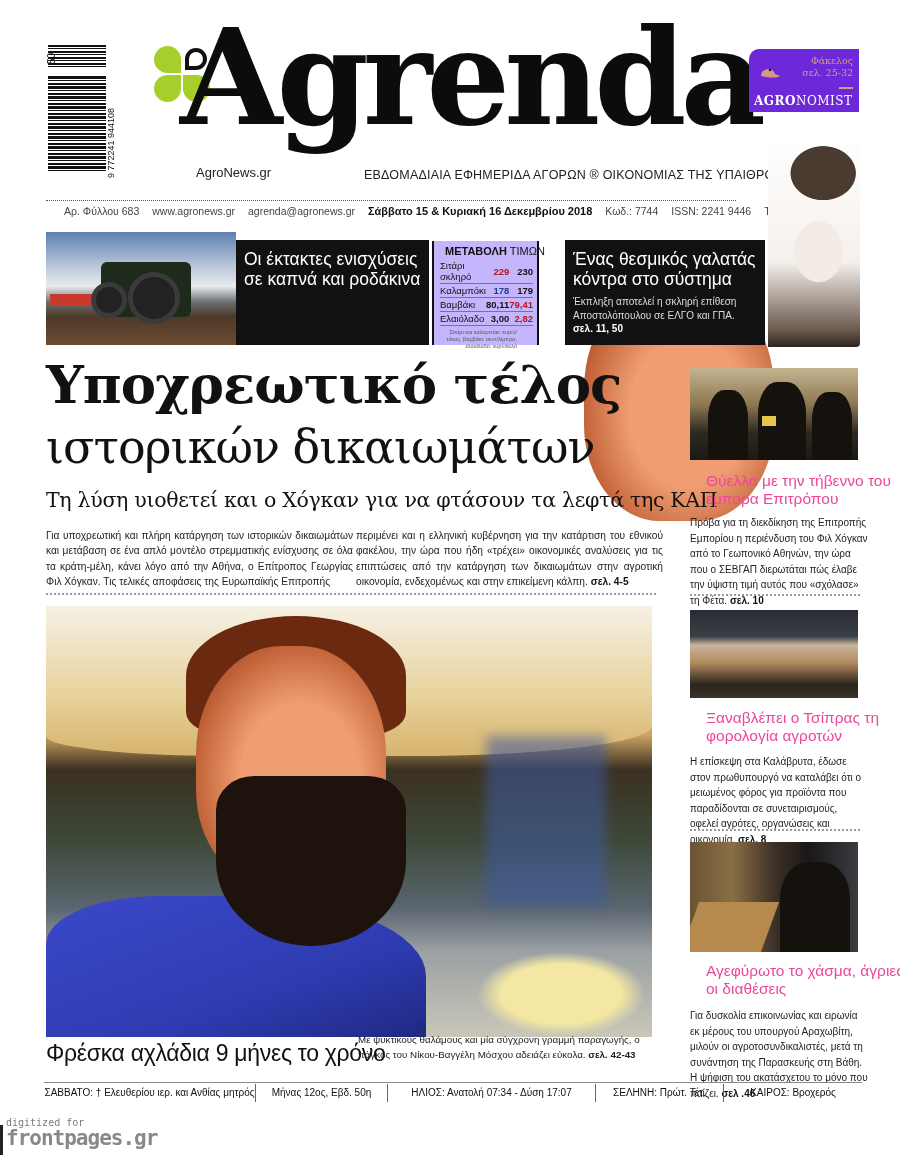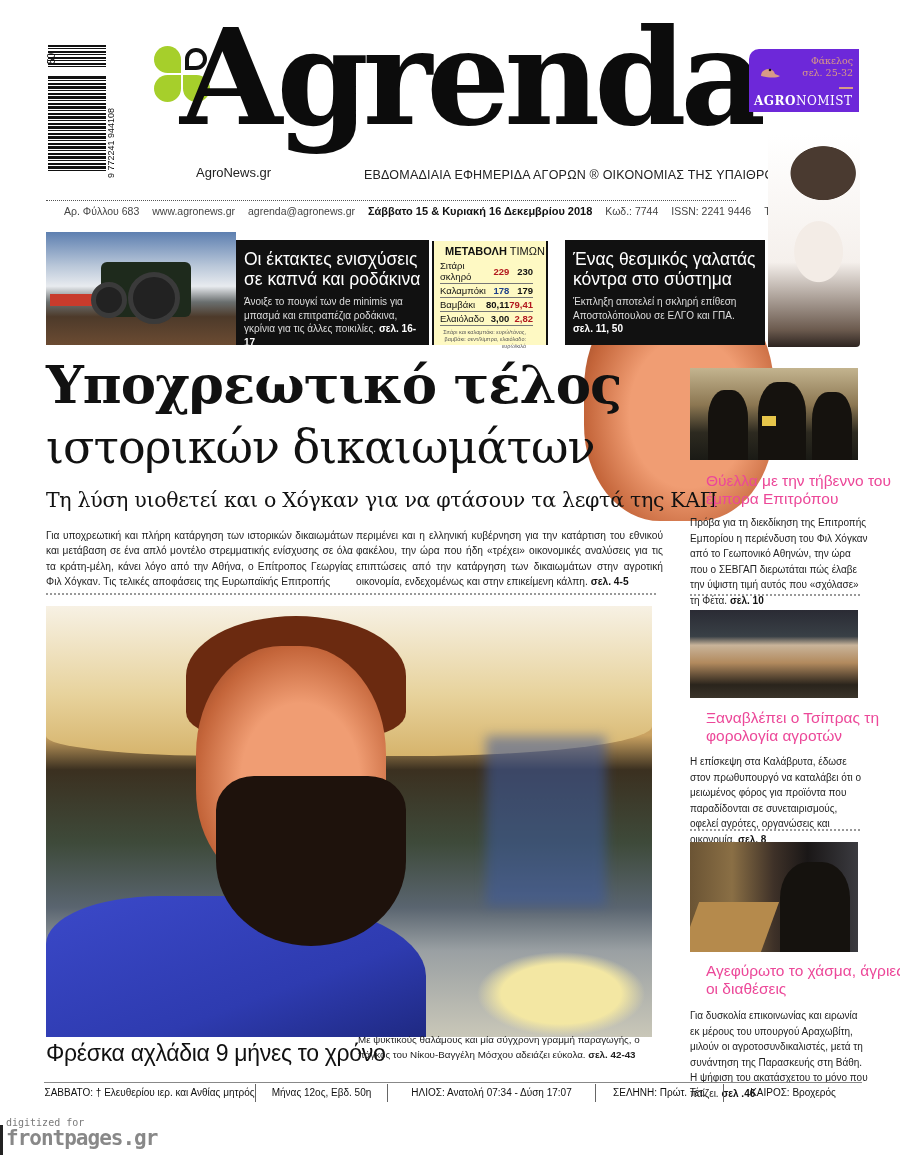--- a/index.html
+++ b/index.html
@@ -49,21 +49,21 @@
     background: linear-gradient(180deg,#5d7fb0 0%,#b9c7d9 30%,#e8ebef 48%,#6a6f6f 62%,#4d3a2a 75%,#6b4b32 100%); overflow:hidden; }
   .tractor-body { position:absolute; left:55px; top:30px; width:90px; height:55px; background:#1e2a1c; border-radius:6px; }
   .tractor-wheel { position:absolute; border-radius:50%; background:#222; border:5px solid #3a3a3a; }
   .tractor-plow { position:absolute; left:4px; top:62px; width:50px; height:12px; background:#c83b2c; }
   .teaser1 { left: 236px; top: 240px; width: 193px; height: 105px; padding: 10px 8px; }
   .teaser-title { font-size: 17.5px; line-height: 1.12; margin-bottom: 6px; }
   .teaser-body { font-size: 10px; line-height: 1.35; color: #ddd; }
   .teaser-body b { color:#fff; }
 
   
-  .prices { left: 432px; top: 241px; width: 116px; height: 104px; background: #fef9c3; border-left: 2px solid #111; border-right: 2px solid #111; padding: 4px 20px 0 6px; }
+  .prices { left: 432px; top: 241px; width: 107px; height: 104px; background: #c4b5fd; border-left: 2px solid #111; border-right: 2px solid #111; padding: 4px 20px 0 6px; }
   .prices-title { font-size: 11px; font-weight: bold; white-space: nowrap; display:flex; align-items:center; }
   .prices-title .sq { width: 14px; height: 9px; background: #e21f26; margin-right: 5px; display:inline-block; }
   .prices-title .light { font-weight: normal; margin-left: 3px; }
   .prices table { width: 100%; border-collapse: collapse; margin-top: 2px; }
   .prices td { font-size: 9.5px; padding: 1px 0; border-bottom: 1px solid #777; }
   .prices tr.head td { font-size: 8.5px; color: #555; border-bottom: 1px solid #777; }
   .prices td.n { text-align: right; font-weight: bold; }
   .prices tr.head td.n { font-weight: normal; }
   .prices .red { color: #b2181e; }
   .prices .blue { color: #1d3f8a; }
@@ -161,21 +161,20 @@
 <div class="abs portrait"></div>
 
 <div class="abs tractor-img">
   <div class="tractor-plow"></div>
   <div class="tractor-body"></div>
   <div class="tractor-wheel" style="left:45px;top:50px;width:36px;height:36px;"></div>
   <div class="tractor-wheel" style="left:82px;top:40px;width:52px;height:52px;"></div>
 </div>
 <div class="abs teaser teaser1">
   <div class="teaser-title">Οι έκτακτες ενισχύσεις σε καπνά και ροδάκινα</div>
-  <div class="teaser-body"><span>Άνοιξε το πουγκί των de minimis για μπασμά και επιτραπέζια ροδάκινα, γκρίνια για τις άλλες ποικιλίες.</span> <b>σελ. 16-17</b></div>
 </div>
 
 <div class="abs prices">
   <div class="prices-title">
       <span class="sq"></span>
       <span>ΜΕΤΑΒΟΛΗ</span>
       <span class="light">ΤΙΜΩΝ</span>
     </div>
   <table>
     <tbody>

